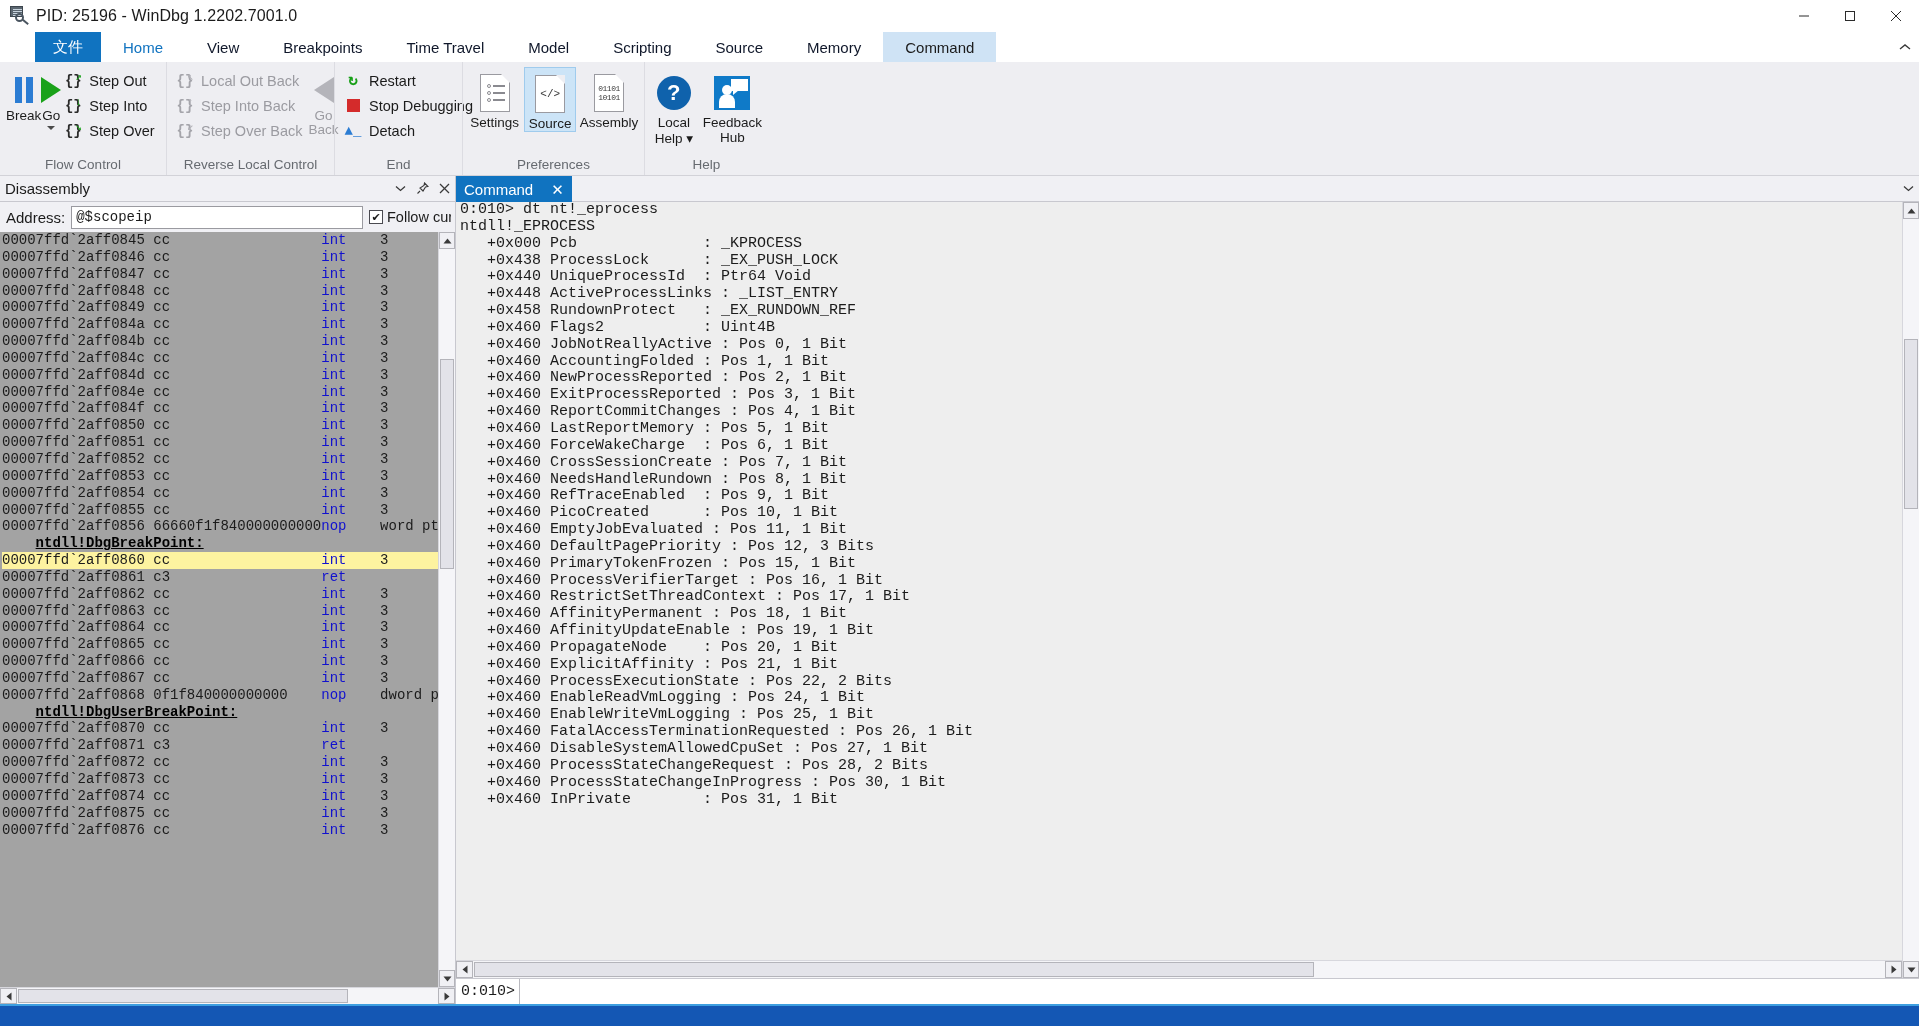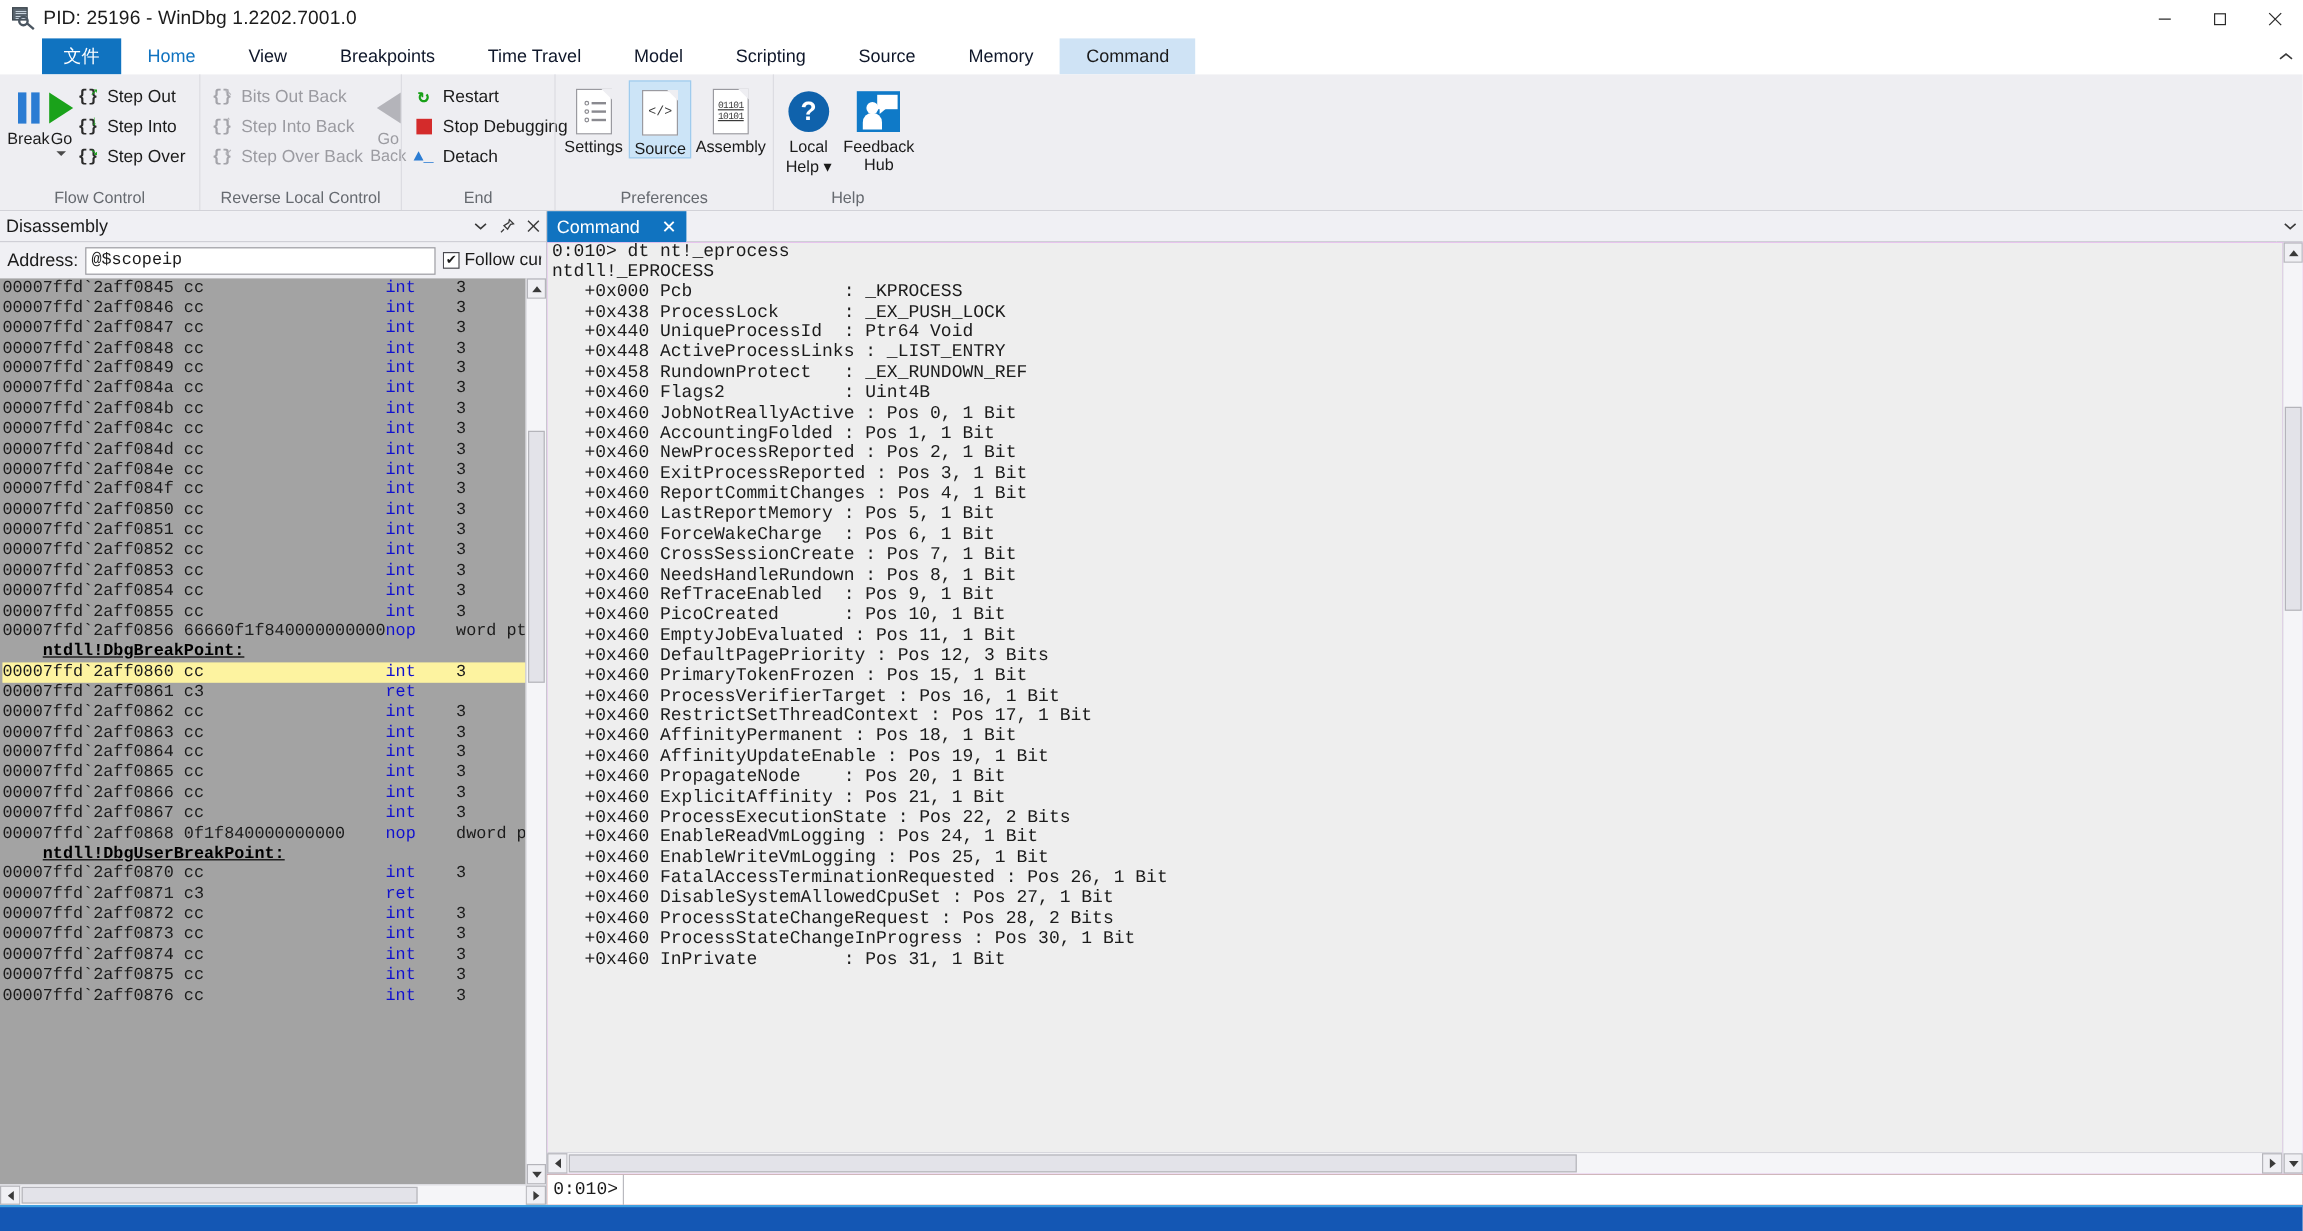--- a/index.html
+++ b/index.html
@@ -227,21 +227,21 @@
   }
   .doc-shape:before {
     content: ""; position: absolute; right: -1px; top: -1px;
     border-left: 9px solid transparent;
     border-top: 9px solid #eeeef2;
   }
   .doc-lines { display: flex; flex-direction: column; gap: 3px; align-items: flex-start; padding-left:3px; }
   .doc-lines i { display: block; height: 2px; background: #8a8a90; width: 14px; }
   .doc-lines i.dot { width: 4px; height: 4px; border-radius: 50%; background: transparent; border: 1px solid #8a8a90; }
   .doc-row { display: flex; align-items: center; gap: 2px; }
-  .bin { font-size: 8px; line-height: 9px; color: #3a3a3a; letter-spacing: -0.5px; text-decoration: underline; }
+  .bin { font-size: 8px; line-height: 9px; color: #3a3a3a; letter-spacing: -0.5px; }
 
   .help-circle {
     width: 34px; height: 34px; border-radius: 50%;
     background: #0f62ac; color: #ffffff;
     display: flex; align-items: center; justify-content: center;
     font-size: 22px; font-weight: bold;
   }
   .feedback-sq {
     width: 36px; height: 34px; background: #0f7ac8;
     position: relative;
@@ -456,21 +456,21 @@
   .cline { height: 16.85px; display: block; }
   .cmd-hscroll {
     height: 18px; flex: 0 0 18px;
     display: flex;
     background: #f0f0f4;
     border-top: 1px solid #d7d7dd;
   }
   .prompt-row {
     height: 26px; flex: 0 0 26px;
     display: flex; align-items: stretch;
-    background: #b91c1c;
+    background: #c4b5fd;
     border-top: 1px solid #c8c8cf;
   }
   .prompt-lbl {
     font-family: "Liberation Mono", monospace;
     font-size: 15px;
     color: #1b1b1b;
     display: flex; align-items: center;
     padding: 0 4px 0 5px;
     border-right: 1px solid #b9b9bf;
     background: #ffffff;
@@ -591,21 +591,21 @@
     </div>
 
     <div class="rgroup" style="width:168px;">
       <div class="rgroup-body">
         <div class="smallcol">
           <div class="smallbtn disabled">
             <span class="ic">
                 <span class="brace">{}</span>
                 <span class="arr">↖</span>
               </span>
-            <span>Bits Out Back</span>
+            <span>Local Out Back</span>
           </div>
           <div class="smallbtn disabled">
             <span class="ic">
                 <span class="brace">{}</span>
                 <span class="arr">↑</span>
               </span>
             <span>Step Into Back</span>
           </div>
           <div class="smallbtn disabled">
             <span class="ic">

